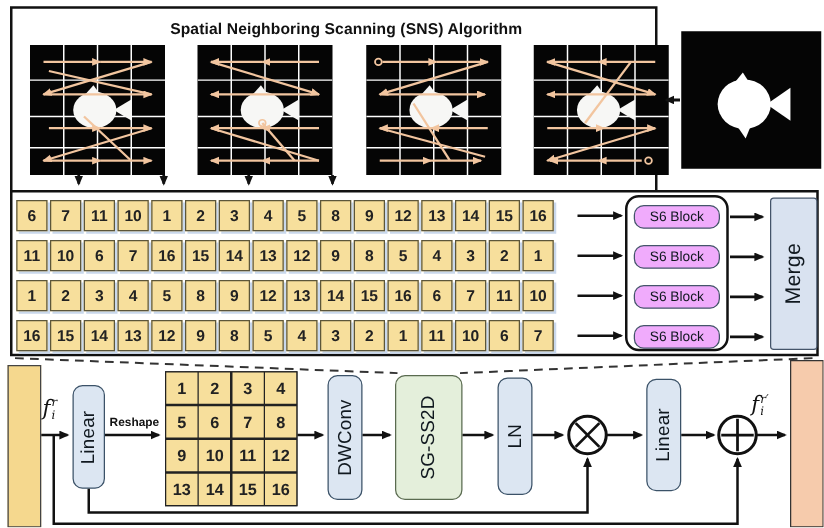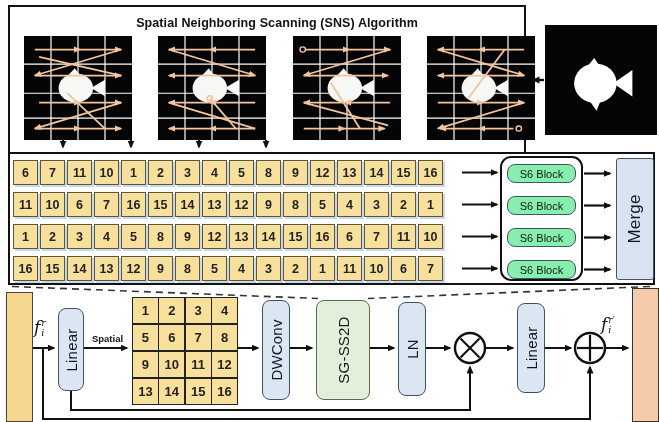--- a/index.html
+++ b/index.html
@@ -16,21 +16,21 @@
   #sc-label sub{font-size:10px;}
   #sc-img{left:545px;top:25px;width:112px;height:110px;background:#050505;}
   #sc-img svg{display:block;width:100%;height:100%;}
   
   #mid-box{left:8px;top:152px;width:647px;height:133px;border:2.5px solid #111;background:#fff;box-sizing:border-box;}
   .scan-row{left:13px;height:25px;display:flex;gap:2px;}
   .cell{width:25px;height:25px;box-sizing:border-box;background:#F7DF9C;border:1.5px solid #5c563a;
         box-shadow:2px 2px 0 #c9d8ec;display:flex;align-items:center;justify-content:center;
         font-size:12.5px;font-weight:bold;color:#222;}
   #s6-container{left:500px;top:156px;width:83px;height:125px;border:2px solid #111;border-radius:11px;background:#fff;box-sizing:border-box;}
-  .s6{left:507px;width:69px;height:19px;background:#86efac;border:1.5px solid #44546a;border-radius:8px;
+  .s6{left:507px;width:69px;height:19px;background:#f0abfc;border:1.5px solid #44546a;border-radius:8px;
       box-sizing:border-box;display:flex;align-items:center;justify-content:center;font-size:11px;font-weight:500;color:#10181f;}
   #merge-box{left:616px;top:158px;width:38px;height:122px;background:#d9e2f0;border:1.6px solid #44546a;border-radius:3px;box-sizing:border-box;}
   
   .band{width:27px;box-sizing:border-box;border:1.5px solid #444;}
   #band-left{left:6px;top:292px;height:130px;background:#F5D88E;}
   #band-right{left:632px;top:288px;height:134px;background:#F6CBAC;border-color:#333;}
   .vblock{background:#dce6f2;border:1.8px solid #3b5268;border-radius:8px;box-sizing:border-box;}
   .vblock.green{background:#e4efdb;border-color:#5a6b50;}
   .vlabel{position:absolute;left:50%;top:50%;transform:translate(-50%,-50%) rotate(-90deg);
           white-space:nowrap;font-size:15px;font-weight:500;color:#10181f;letter-spacing:.2px;}
@@ -308,21 +308,21 @@
     <span class="ss">
         <span>r</span>
         <span>i</span>
       </span>
   </div>
 
   <div class="abs vblock" id="blk-linear1">
     <span class="vlabel">Linear</span>
   </div>
 
-  <div class="abs" id="reshape-lbl">Spatial</div>
+  <div class="abs" id="reshape-lbl">Reshape</div>
 
   <div class="abs" id="reshape-grid">
       <div class="rcell">1</div>
       <div class="rcell">2</div>
       <div class="rcell">3</div>
       <div class="rcell">4</div>
       <div class="rcell">5</div>
       <div class="rcell">6</div>
       <div class="rcell">7</div>
       <div class="rcell">8</div>

